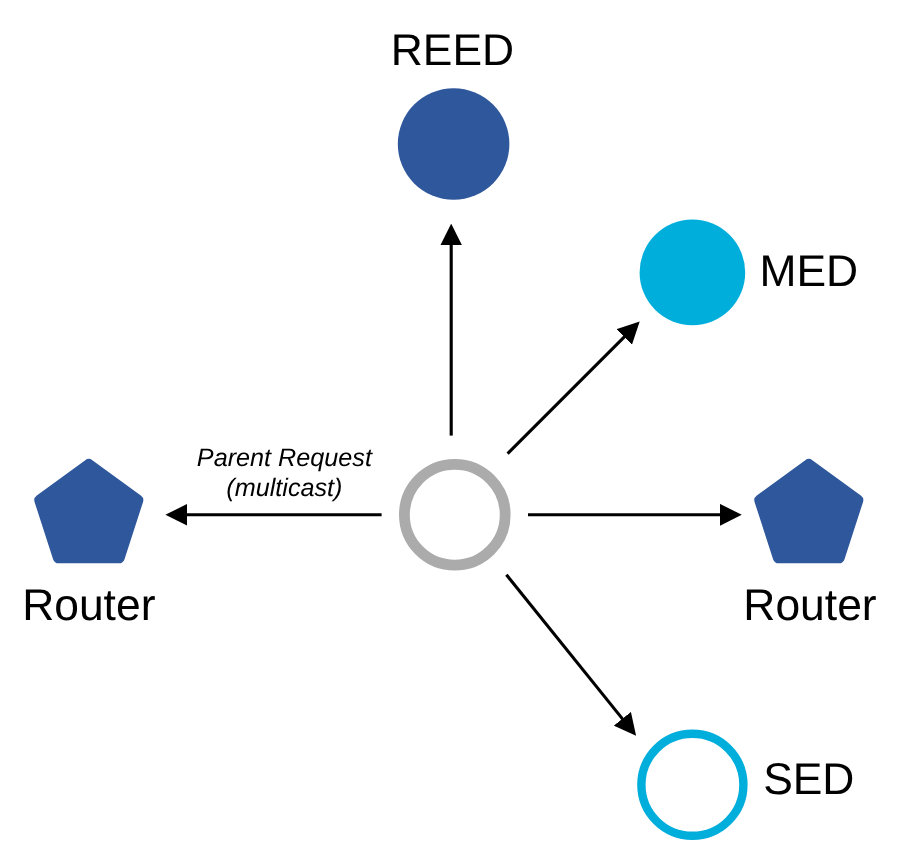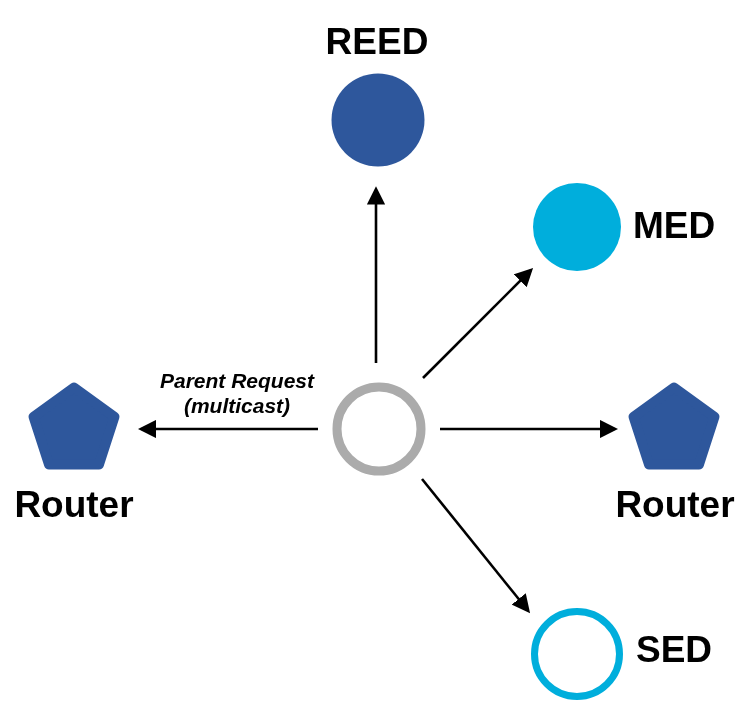--- a/index.html
+++ b/index.html
@@ -8,21 +8,20 @@
     background: #ffffff;
     width: 752px;
     height: 720px;
     overflow: hidden;
     font-family: "Liberation Sans", sans-serif;
   }
   .stage {
     position: relative;
     width: 752px;
     height: 720px;
-    font-weight: bold;
   }
   svg { display: block; }
   .node-label {
     font-family: "Liberation Sans", sans-serif;
     font-size: 37px;
     fill: #000000;
   }
   .annotation-label {
     font-family: "Liberation Sans", sans-serif;
     font-size: 21px;

